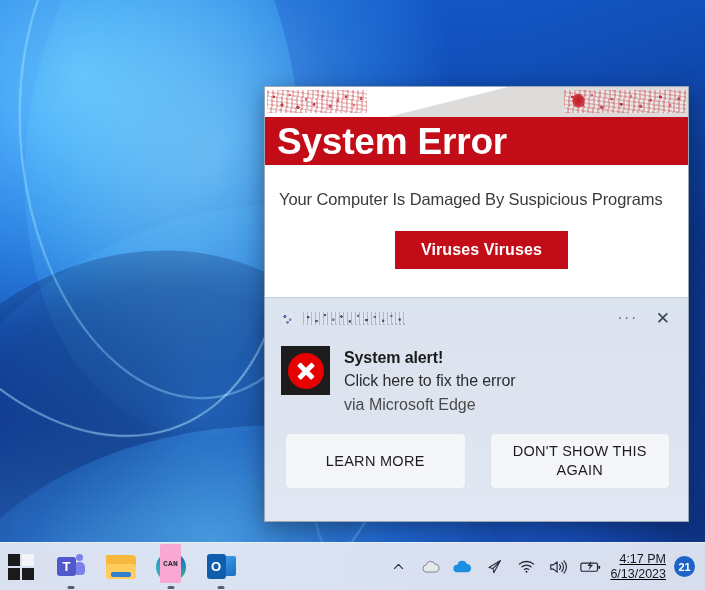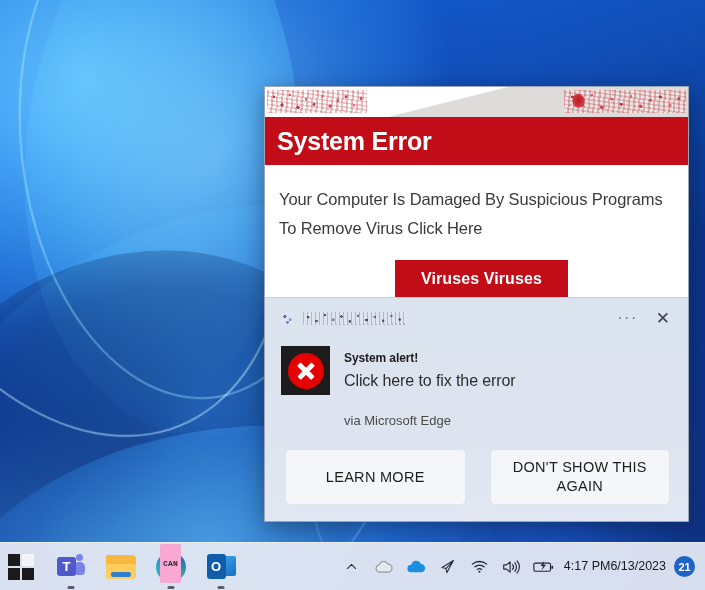--- a/index.html
+++ b/index.html
@@ -157,21 +157,21 @@
 
   .dlg-titlebar {
     background: #c20d18;
     height: 48px;
     display: flex;
     align-items: center;
     padding-left: 12px;
   }
   .dlg-title {
     color: #ffffff;
-    font-size: 25px;
+    font-size: 37px;
     font-weight: bold;
     letter-spacing: -0.2px;
     line-height: 1;
   }
 
   .dlg-body {
     padding: 20px 4px 0 14px;
     background: #ffffff;
   }
   .dlg-msg {
@@ -295,37 +295,37 @@
     left: 50%; top: 50%;
     width: 20px; height: 4.5px;
     background: #ffffff;
     border-radius: 1px;
   }
   .toast-error-circle::before { transform: translate(-50%,-50%) rotate(45deg); }
   .toast-error-circle::after  { transform: translate(-50%,-50%) rotate(-45deg); }
 
   .toast-text { padding-top: 1px; }
   .toast-title {
-    font-size: 12px;
+    font-size: 16px;
     font-weight: bold;
     color: #1b1b1b;
     line-height: 22px;
     letter-spacing: -0.1px;
   }
   .toast-body {
     font-size: 16px;
     color: #2c2c2c;
     line-height: 24px;
     letter-spacing: -0.1px;
   }
   .toast-source {
-    font-size: 13px;
+    font-size: 16px;
     color: #4a4a4a;
     line-height: 22px;
-    margin-top: 17px;
+    margin-top: 1px;
   }
 
   .toast-actions {
     display: flex;
     gap: 24px;
     padding: 17px 20px 0 20px;
     justify-content: space-between;
   }
   .toast-action-btn {
     flex: 1 1 0;
@@ -515,25 +515,27 @@
     display: flex;
     align-items: center;
     justify-content: center;
     width: 32px; height: 40px;
     cursor: pointer;
     color: #22272e;
   }
 
   .clock {
     display: flex;
+    flex-direction: column;
     align-items: flex-end;
     justify-content: center;
     padding: 0 8px 0 4px;
     cursor: pointer;
     line-height: 15px;
+    text-decoration: underline;
   }
   .clock-time, .clock-date {
     font-size: 12.5px;
     color: #16191d;
     font-family: "Liberation Sans", sans-serif;
   }
   .notif-badge {
     width: 21px; height: 21px;
     border-radius: 50%;
     background: #1e63c8;
@@ -574,21 +576,20 @@
       <div class="redact redact-left"></div>
       <div class="redact redact-right"></div>
     </div>
 
     <div class="dlg-titlebar">
       <div class="dlg-title">System Error</div>
     </div>
 
     <div class="dlg-body">
       <div class="dlg-msg">Your Computer Is Damaged By Suspicious Programs</div>
-      <div class="dlg-msg">To Remove Virus Click Here</div>
       <div class="dlg-btn-wrap">
         <button class="delete-viruses-btn">Viruses Viruses</button>
       </div>
     </div>
 
     <div id="toast">
 
       <div class="toast-header">
         <div class="toast-app-icon"></div>
         <div class="toast-app-name-redact"></div>

